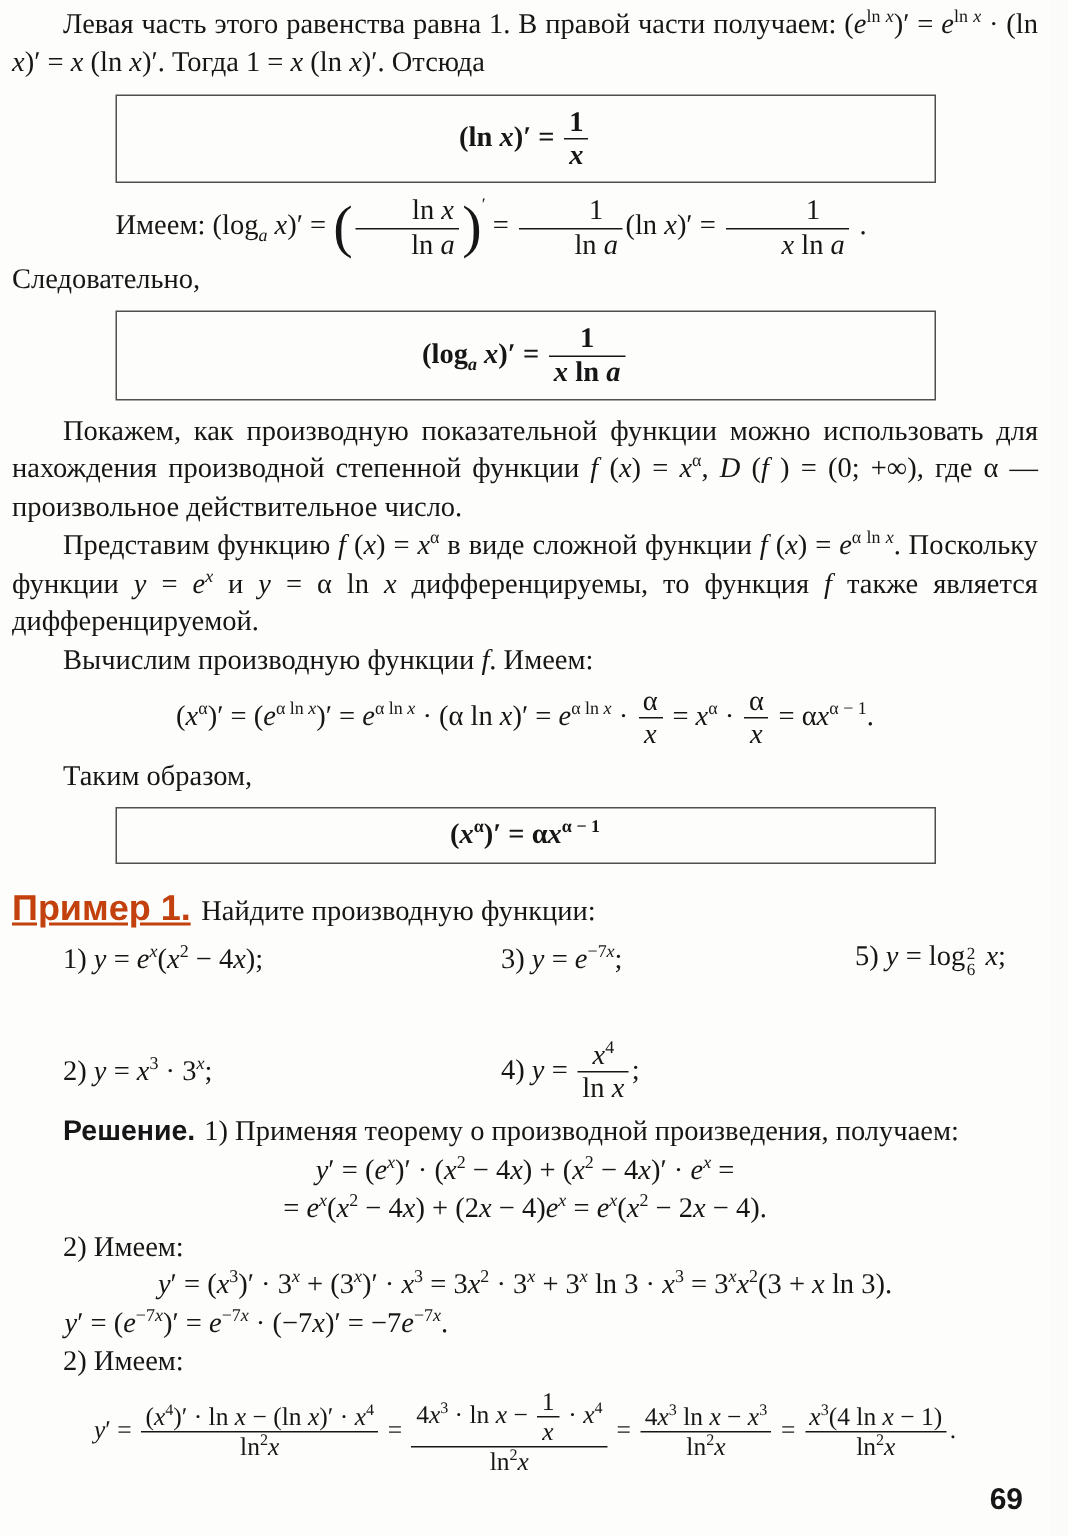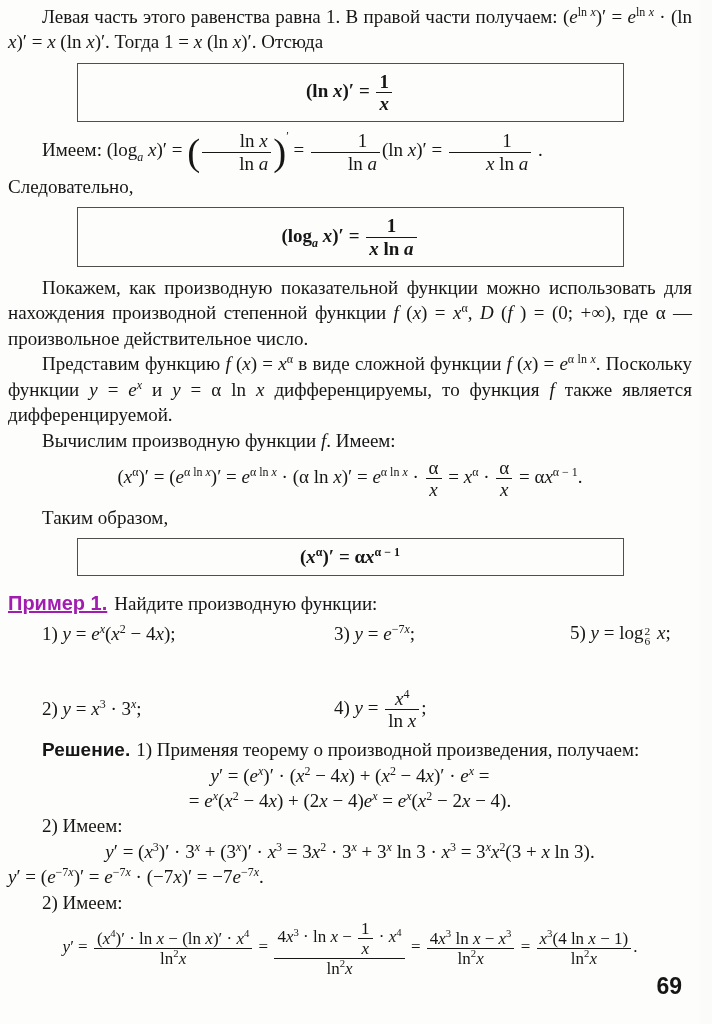--- a/index.html
+++ b/index.html
@@ -21,32 +21,32 @@
   .hp{font-size:62%;vertical-align:1.35em;line-height:0;}
   
   .ss{display:inline-block;vertical-align:-0.55em;line-height:1;font-size:60%;margin:0 2px 0 1px;}
   .ss span{display:block;text-align:left;}
   .ss .st{margin-bottom:-1px;}
   
   .fbox{width:545px;margin:8px auto;border:1.5px solid #4f4f4f;text-align:center;
         padding:7px 0;background:#fdfdfc;}
   .fbox .inner{font-weight:bold;}
   .eqc{text-align:center;line-height:1.34;}
-  .eql{line-height:1.34;}
-  .ex-label{font-family:"Liberation Sans", sans-serif;font-weight:bold;color:#a21caf;
-            text-decoration:underline;font-size:20px;}
+  .eql{line-height:1.34;margin-left:35px;}
+  .ex-label{font-family:"Liberation Sans", sans-serif;font-weight:bold;color:#c2410c;
+            text-decoration:underline;font-size:24px;}
   .ex-prompt{margin-left:7px;}
   .sol-label{font-family:"Liberation Sans", sans-serif;font-weight:bold;margin-right:6px;}
   .ex-head{margin-top:14px;}
   .items{display:grid;grid-template-columns:252px 196px auto;row-gap:5px;
          margin:4px 0 6px 34px;align-items:center;gap:40px;}
   .items .cell{line-height:1.25;}
   .eq4{text-align:center;font-size:17px;margin-top:4px;}
-  .pagenum{position:absolute;right:18px;bottom:24px;font-family:"Liberation Sans", sans-serif;
-           font-weight:bold;font-size:23px;}
+  .pagenum{position:absolute;right:18px;bottom:12px;font-family:"Liberation Sans", sans-serif;
+           font-weight:bold;font-size:20px;}
   .mt6{margin-top:6px;} .mt4{margin-top:4px;}
 </style>
 </head>
 <body>
 
 <div class="page">
 
   <p class="ind just">Левая часть этого равенства равна 1. В правой части получаем: (<i>e</i><sup>ln <i>x</i></sup>)′ = <i>e</i><sup>ln <i>x</i></sup> · (ln <i>x</i>)′ = <i>x</i> (ln <i>x</i>)′. Тогда 1 = <i>x</i> (ln <i>x</i>)′. Отсюда</p>
 
   <div class="fbox">

